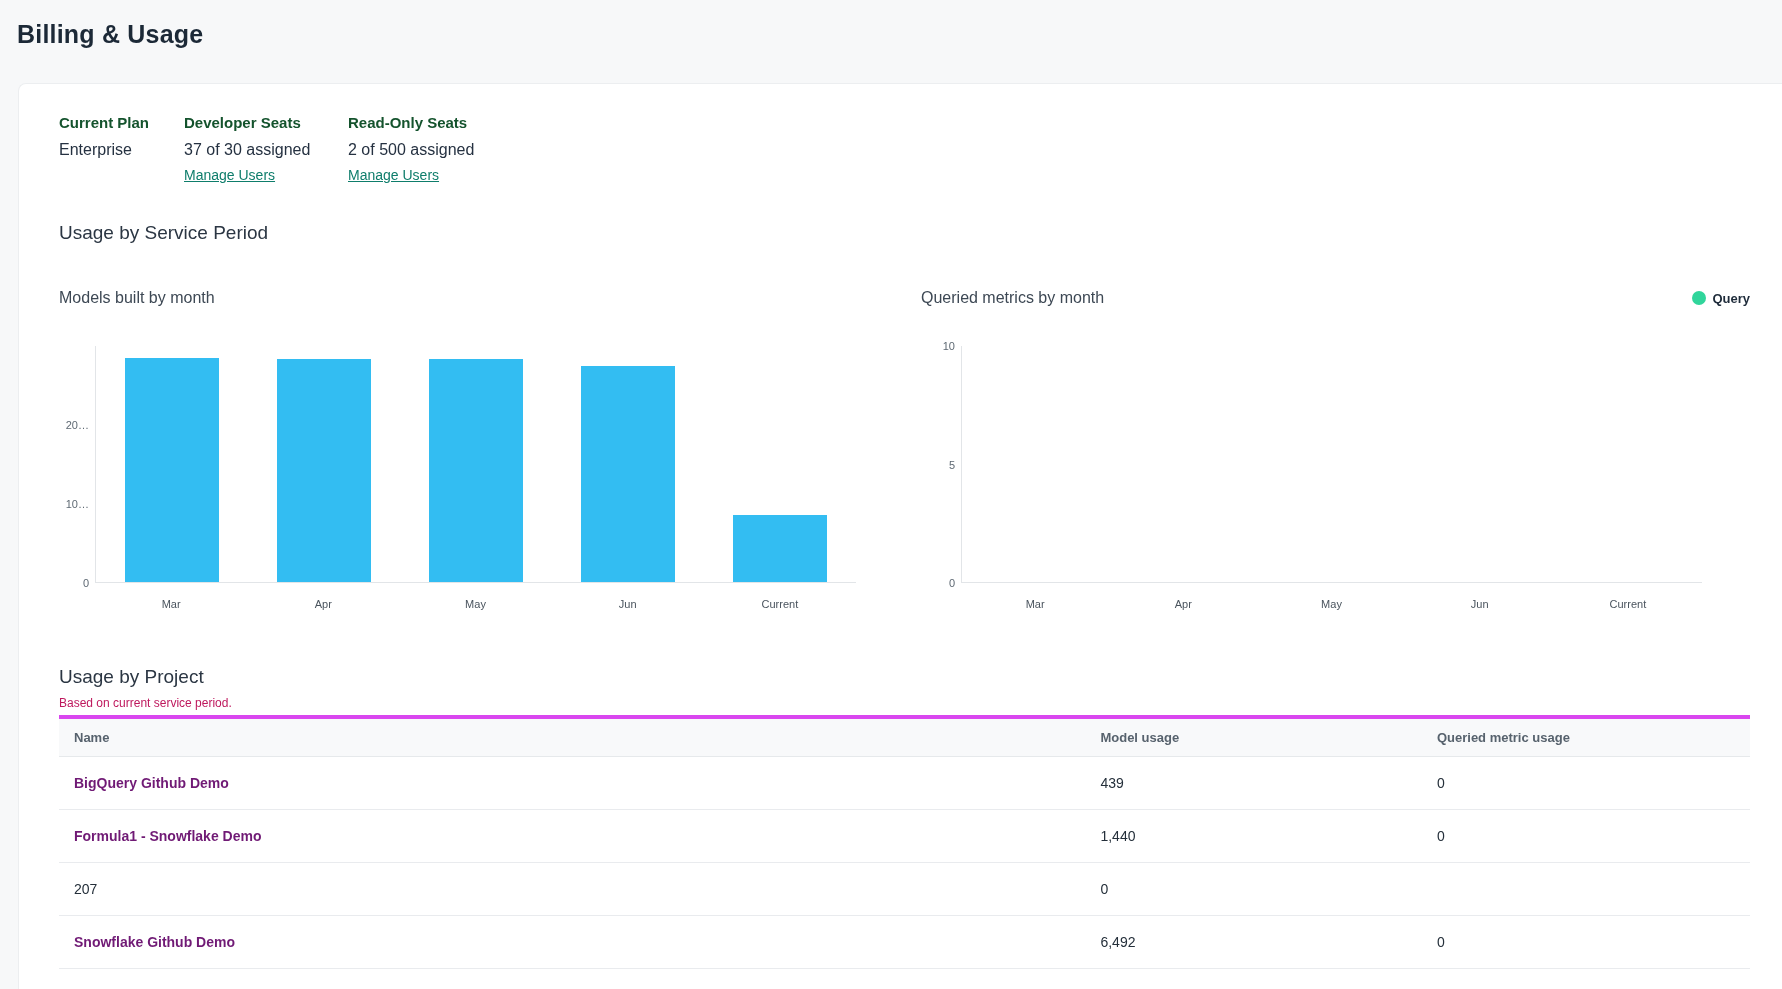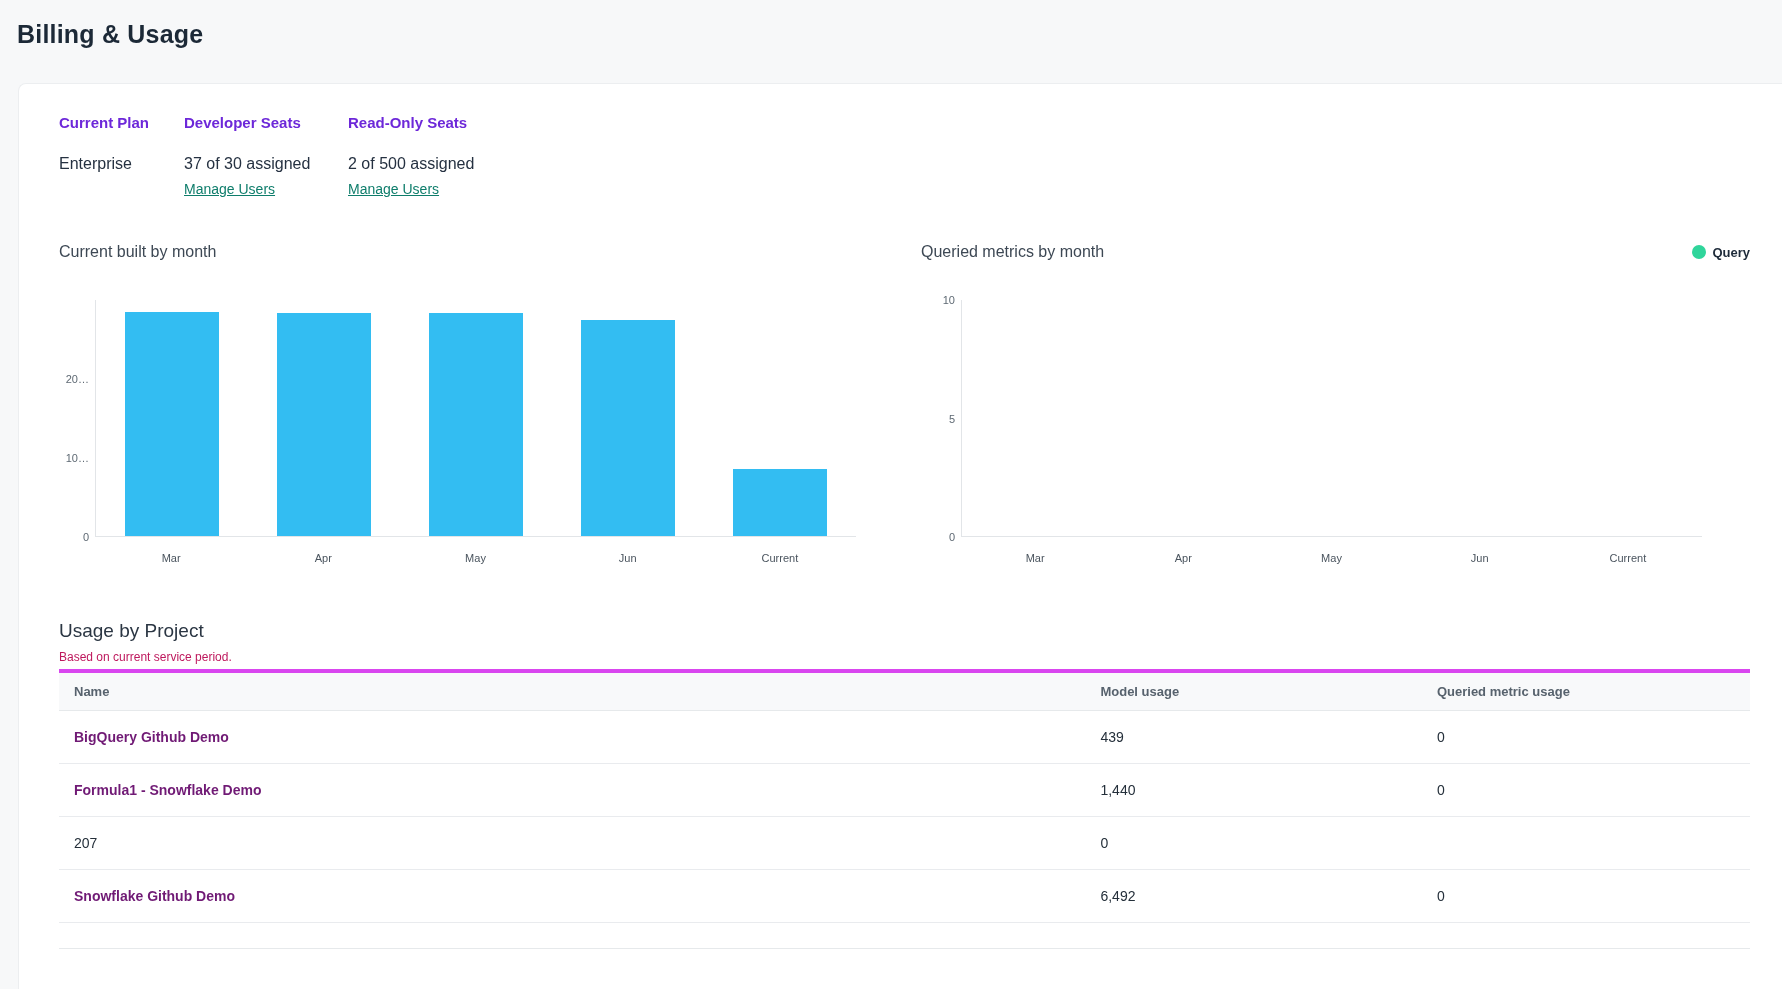--- a/index.html
+++ b/index.html
@@ -24,21 +24,21 @@
     border-right: none;
     border-radius: 8px 0 0 0;
     padding: 30px 32px 0 40px;
   }
 
   
   .plan-row { display: flex; align-items: flex-start; }
   .plan-col { margin-right: 0; }
   .plan-col.c1 { width: 125px; }
   .plan-col.c2 { width: 164px; }
-  .plan-label { font-size: 15px; font-weight: 700; color: #6d28d9; margin-bottom: 24px; }
+  .plan-label { font-size: 15px; font-weight: 700; color: #14532d; margin-bottom: 10px; }
   .plan-value { font-size: 16px; color: #253141; margin-bottom: 7px; }
   .manage-link {
     font-size: 14px; color: #0e7d6b; text-decoration: underline;
     font-weight: 500; cursor: pointer; display: inline-block;
   }
 
   
   .section-heading { font-size: 19px; font-weight: 400; color: #2b3643; }
   .usage-period-heading { margin-top: 38px; }
 
@@ -113,26 +113,27 @@
       <div class="plan-value">37 of 30 assigned</div>
       <a class="manage-link">Manage Users</a>
     </div>
     <div class="plan-col">
       <div class="plan-label">Read-Only Seats</div>
       <div class="plan-value">2 of 500 assigned</div>
       <a class="manage-link">Manage Users</a>
     </div>
   </div>
 
+  <div class="section-heading usage-period-heading">Usage by Service Period</div>
 
   <div class="charts-row">
 
     <div class="chart left">
       <div class="chart-header">
-        <div class="chart-title">Current built by month</div>
+        <div class="chart-title">Models built by month</div>
       </div>
       <div class="chart-body">
         <div class="y-gutter">
             <div class="y-tick" style="bottom: 0%;">0</div>
             <div class="y-tick" style="bottom: 33.3333%;">10…</div>
             <div class="y-tick" style="bottom: 66.6667%;">20…</div>
           </div>
         <div class="plot">
             <div class="bar-slot">
               <div class="bar" style="height: 95%; background: rgb(51, 189, 242);"></div>

